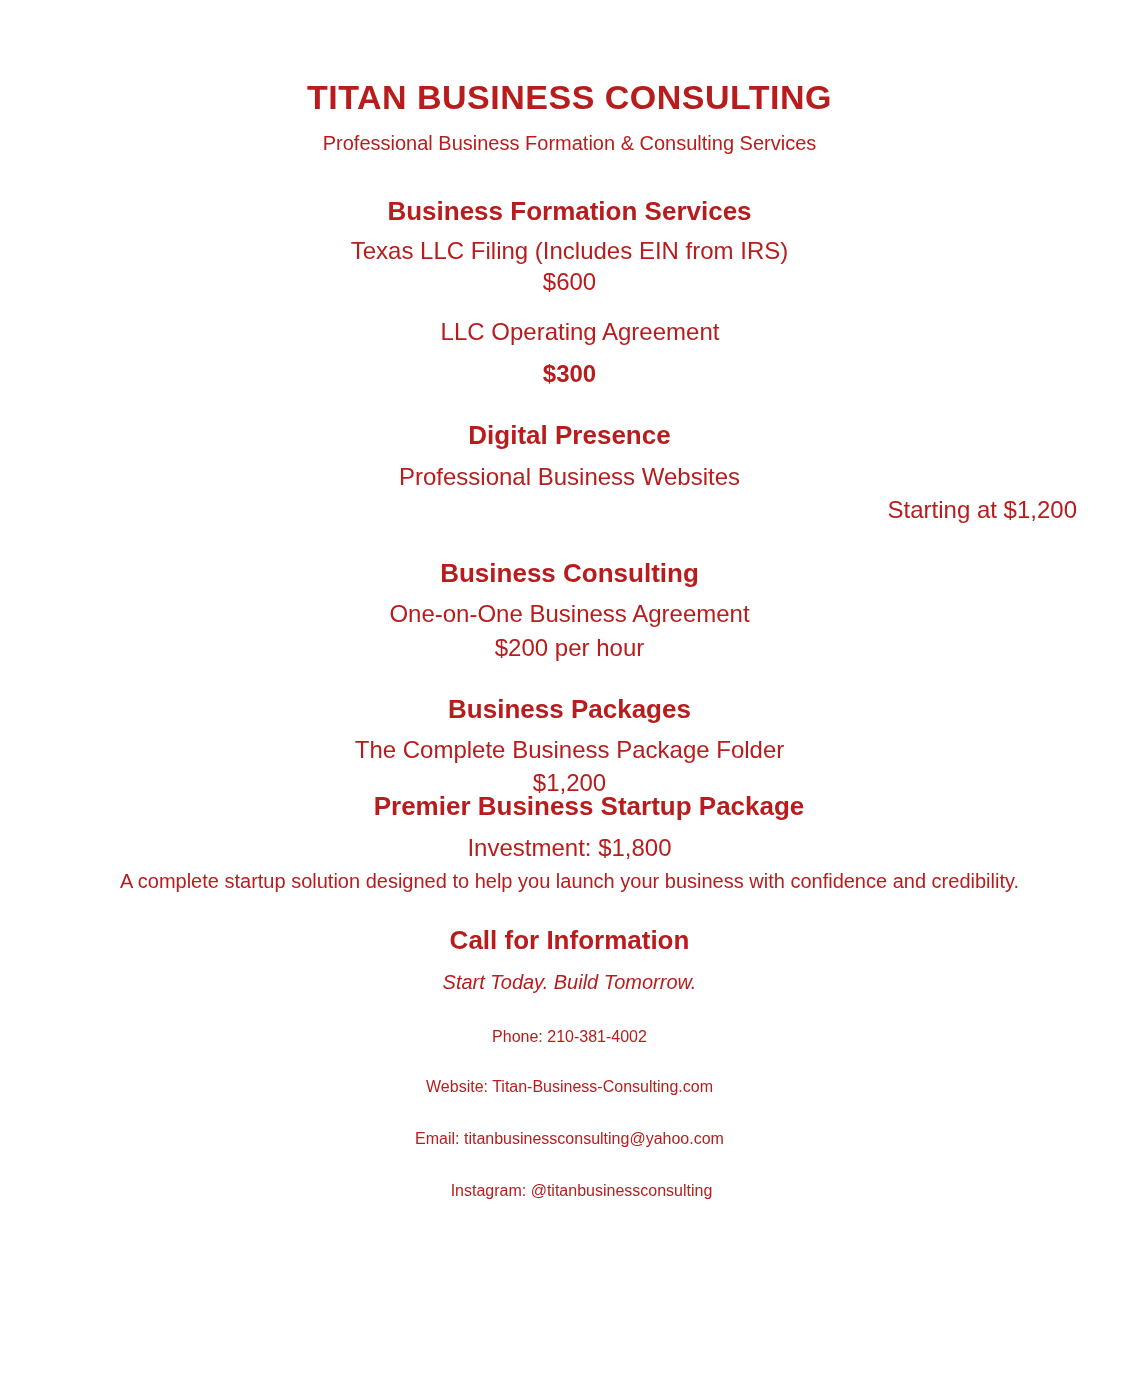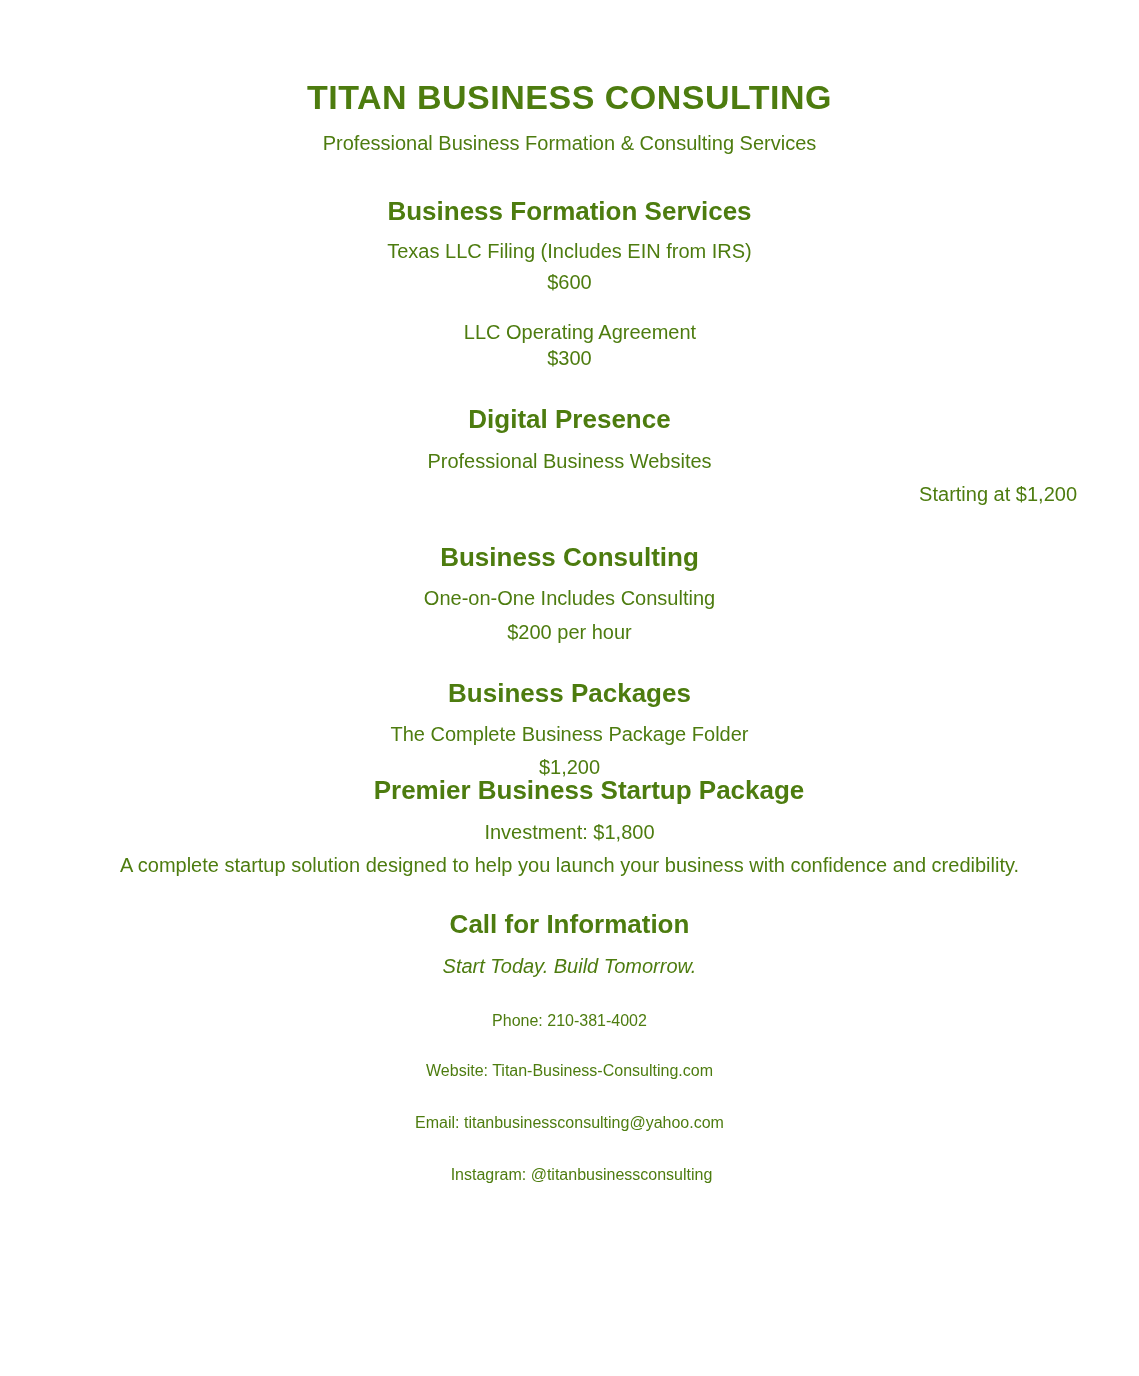--- a/index.html
+++ b/index.html
@@ -3,21 +3,21 @@
 <meta charset="utf-8">
 <style>
   * { margin: 0; padding: 0; box-sizing: border-box; }
   html, body { background: #ffffff; }
   .page {
     position: relative;
     width: 1015px;
     height: 1376px;
     margin: 0 auto;
     background: #ffffff;
-    color: #4d7c0f;
+    color: #b91c1c;
     font-family: "Liberation Sans", sans-serif;
     text-align: center;
     padding-top: 80px;
     overflow: hidden;
   }
   .doc-title {
     font-size: 34px;
     font-weight: bold;
     line-height: 34px;
     letter-spacing: 0.5px;
@@ -26,21 +26,21 @@
     font-size: 20px;
     line-height: 20px;
     margin-top: 19px;
   }
   .section-heading {
     font-size: 26px;
     font-weight: bold;
     line-height: 26px;
   }
   .line {
-    font-size: 20px;
+    font-size: 24px;
     line-height: 20px;
   }
   .para {
     font-size: 20px;
     line-height: 30px;
     max-width: 900px;
     margin-left: auto;
     margin-right: auto;
   }
   .tagline {
@@ -58,28 +58,28 @@
 
 <div class="page">
 
   <h1 class="doc-title">TITAN BUSINESS CONSULTING</h1>
   <div class="doc-subtitle">Professional Business Formation &amp; Consulting Services</div>
 
   <h2 class="section-heading" style="margin-top:45px;">Business Formation Services</h2>
   <div class="line" style="margin-top:17px;">Texas LLC Filing (Includes EIN from IRS)</div>
   <div class="line" style="margin-top:11px;">$600</div>
   <div class="line" style="margin-top:30px;margin-left:21px;">LLC Operating Agreement</div>
-  <div class="line" style="margin-top:6px;">$300</div>
+  <div class="line" style="margin-top:22px;font-weight:bold;">$300</div>
 
   <h2 class="section-heading" style="margin-top:38px;">Digital Presence</h2>
   <div class="line" style="margin-top:19px;">Professional Business Websites</div>
   <div class="line" style="margin-top:13px;text-align:right;">Starting at $1,200</div>
 
   <h2 class="section-heading" style="margin-top:40px;">Business Consulting</h2>
-  <div class="line" style="margin-top:18px;">One-on-One Includes Consulting</div>
+  <div class="line" style="margin-top:18px;">One-on-One Business Agreement</div>
   <div class="line" style="margin-top:14px;">$200 per hour</div>
 
   <h2 class="section-heading" style="margin-top:38px;">Business Packages</h2>
   <div class="line" style="margin-top:18px;">The Complete Business Package Folder</div>
   <div class="line" style="margin-top:13px;">$1,200</div>
 
   <h2 class="section-heading" style="padding-left:39px;">Premier Business Startup Package</h2>
   <div class="line" style="margin-top:19px;">Investment: $1,800</div>
   <p class="para" style="margin-top:8px;">A complete startup solution designed to help you launch your business with confidence and credibility.</p>
 

